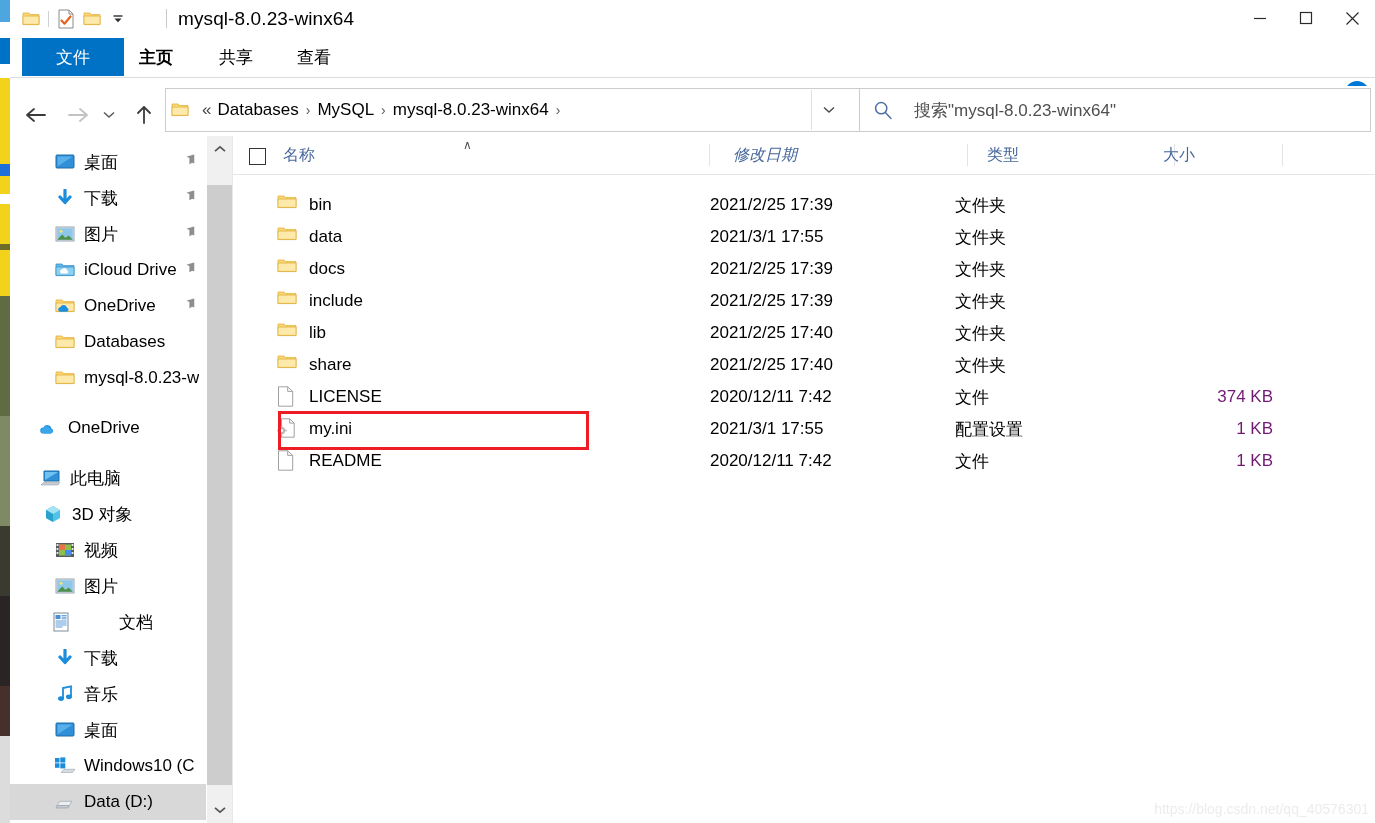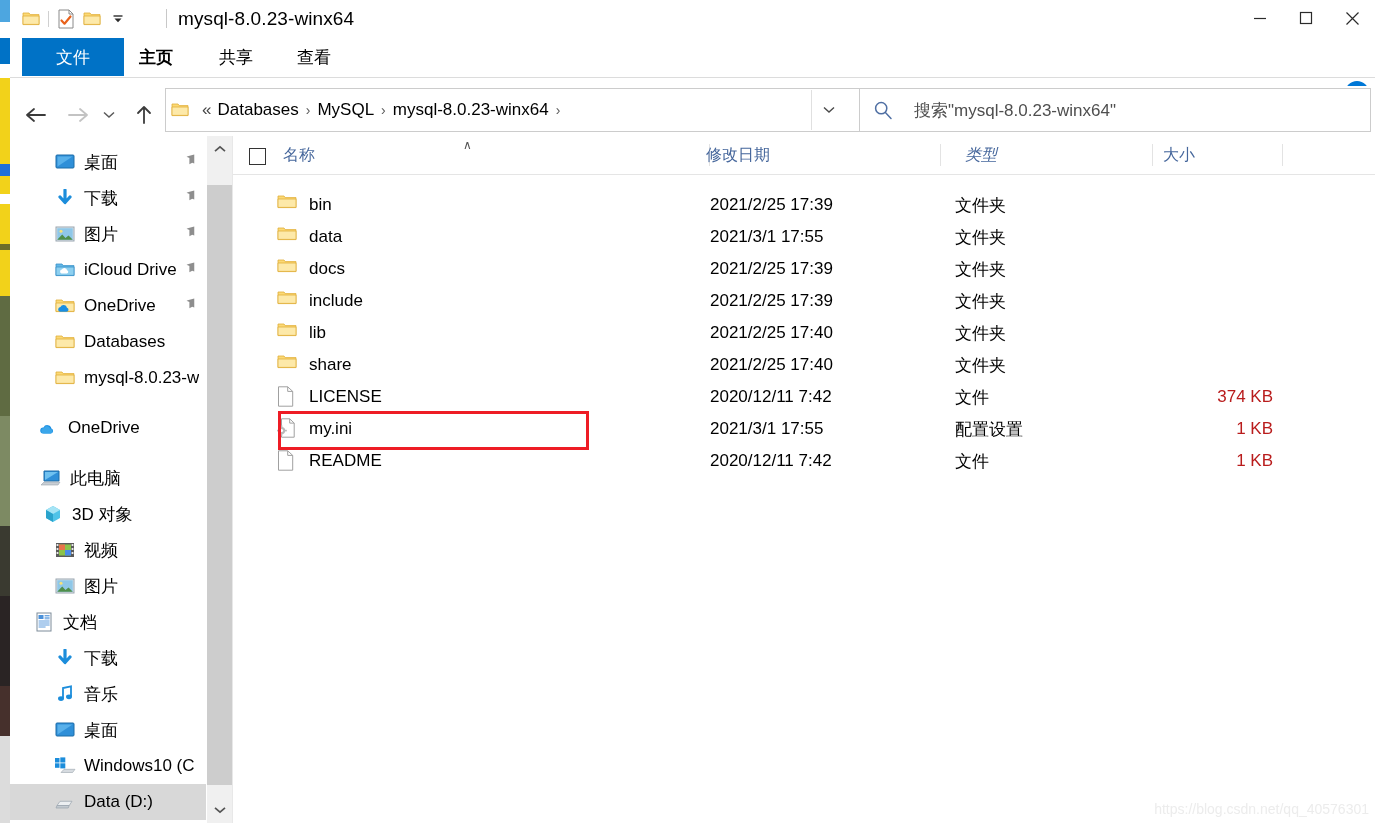--- a/index.html
+++ b/index.html
@@ -224,21 +224,21 @@
     font-size: 17px; color: #000000;
   }
   .cell-name {
     position: absolute; left: 44px;
     display: flex; align-items: center; gap: 10px;
   }
   .cell-date { position: absolute; left: 477px; color: #000000; }
   .cell-type { position: absolute; left: 722px; color: #000000; }
   .cell-size {
     position: absolute; left: 880px; width: 160px;
-    text-align: right; color: #b91c1c;
+    text-align: right; color: #701a75;
   }
   .ficon { width: 22px; height: 22px; position: relative; flex: 0 0 22px; }
 
   
   #annot-box {
     position: absolute;
     border: 3px solid #ee1c25;
     pointer-events: none;
     z-index: 30;
   }
@@ -580,21 +580,21 @@
         <svg width="20" height="16" viewBox="0 0 20 16">
             <rect x="1" y="1" width="18" height="14" fill="#dfe8ef" stroke="#9aa6b0"></rect>
             <rect x="2.2" y="2.2" width="15.6" height="11.6" fill="#8fc7e8"></rect>
             <path d="M2.2 13.8l5-5.2 3.3 3.4 3-2.6 4.3 4.4z" fill="#4f8f4a"></path>
             <circle cx="6" cy="5.2" r="1.5" fill="#f5e27a"></circle>
           </svg>
       </span>
       <span class="nav-label">图片</span>
     </div>
 
-    <div class="nav-item" style="padding-left:23px;">
+    <div class="nav-item" style="padding-left:40px;gap:39px;">
       <span class="nav-ico">
         <svg width="18" height="20" viewBox="0 0 18 20">
             <rect x="2" y="1" width="14" height="18" fill="#ffffff" stroke="#7d8b99"></rect>
             <rect x="3.5" y="3" width="5" height="4" fill="#4a90d9"></rect>
             <g stroke="#4a90d9" stroke-width="0.9">
               <path d="M9.6 3.6h5M9.6 5.2h5M9.6 6.8h5M3.6 9h11M3.6 11h11M3.6 13h11M3.6 15h7"></path>
             </g>
           </svg>
       </span>
       <span class="nav-label">文档</span>
@@ -673,25 +673,25 @@
 
   <div id="filelist">
 
     <div id="colheaders">
       <div id="sel-all-box"></div>
       <div class="colh" style="left:40px;width:437px;">
         <span>名称</span>
         <span class="divider"></span>
       </div>
       <div id="sort-caret">∧</div>
-      <div class="colh" style="left:463px;width:245px;">
+      <div class="colh" style="left:490px;width:245px;font-style:italic;">
         <span>修改日期</span>
         <span class="divider"></span>
       </div>
-      <div class="colh" style="left:722px;width:198px;font-style:italic;">
+      <div class="colh" style="left:744px;width:198px;">
         <span>类型</span>
         <span class="divider"></span>
       </div>
       <div class="colh" style="left:920px;width:130px;">
         <span>大小</span>
         <span class="divider"></span>
       </div>
     </div>
 
     <div class="row" style="top:53px;">

